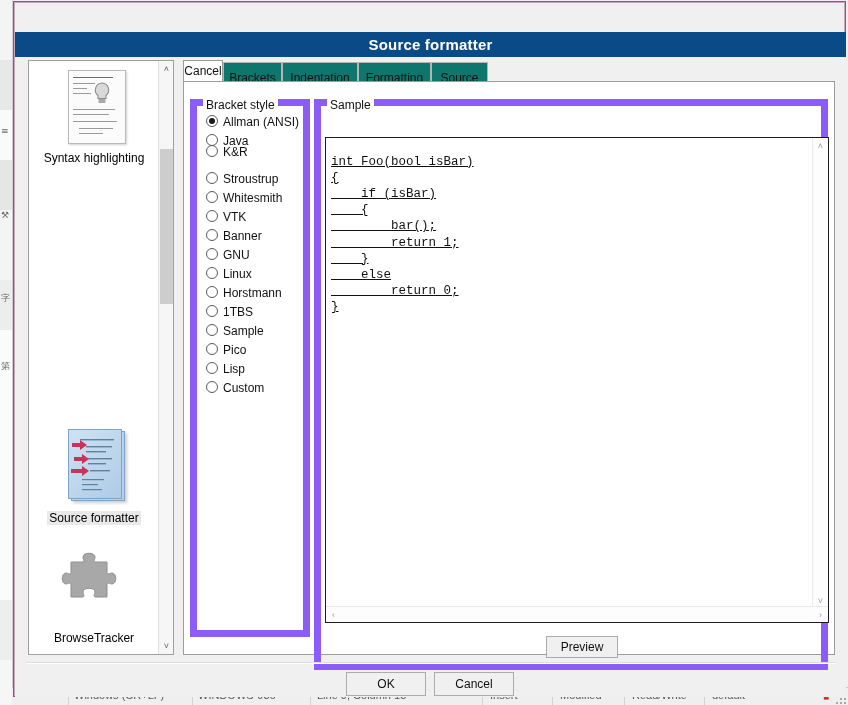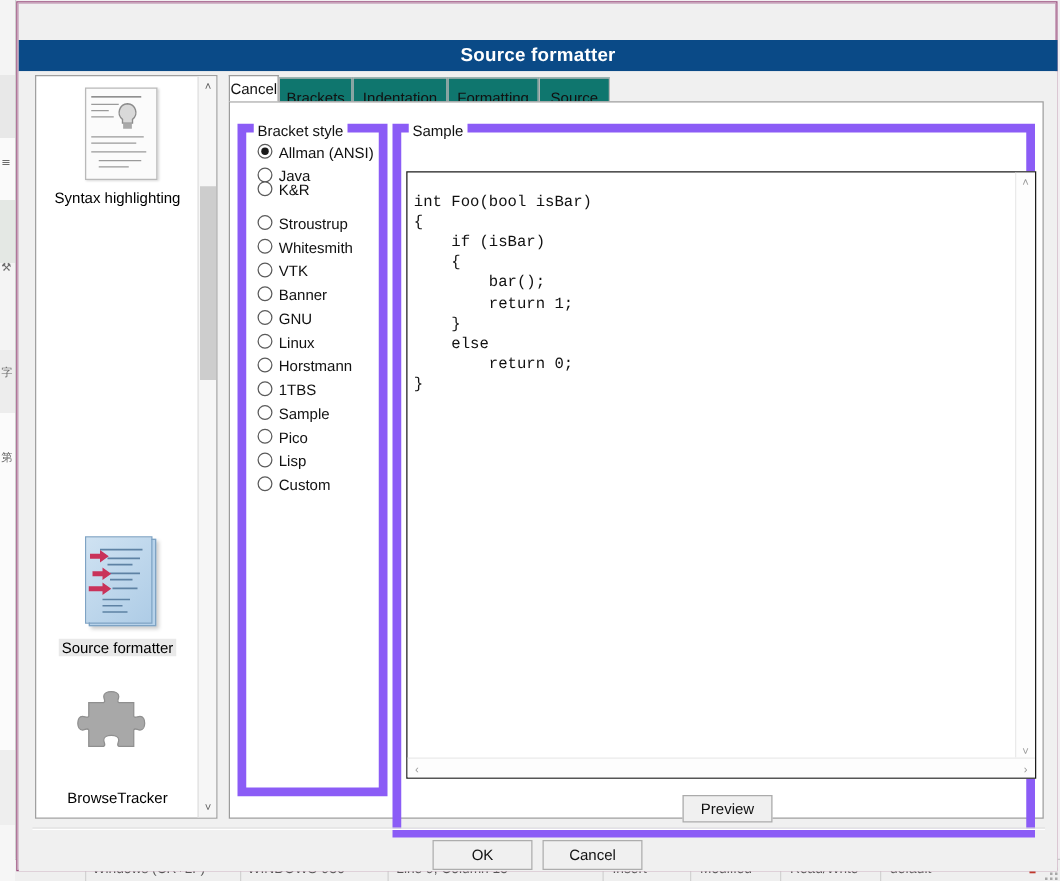--- a/index.html
+++ b/index.html
@@ -234,21 +234,21 @@
     width: 504px; height: 486px;
     background: #ffffff;
     border: 1px solid #1c1c1c;
     box-sizing: border-box;
     overflow: hidden;
   }
   #code {
     position: absolute; left: 5px; top: 3px;
     font-family: "Liberation Mono", "DejaVu Sans Mono", monospace;
     font-size: 12.5px; line-height: 16.2px;
-    color: #111; white-space: pre;
+    color: #111; white-space: pre; text-decoration: underline;
   }
   #code-vscroll {
     position: absolute; right: 0; top: 0; width: 15px; height: 470px;
     background: #fdfdfd; border-left: 1px solid #eaeaea;
   }
   #code-hscroll {
     position: absolute; left: 0; bottom: 0; width: 502px; height: 15px;
     background: #fdfdfd; border-top: 1px solid #eaeaea;
   }
   .cs-arrow {

